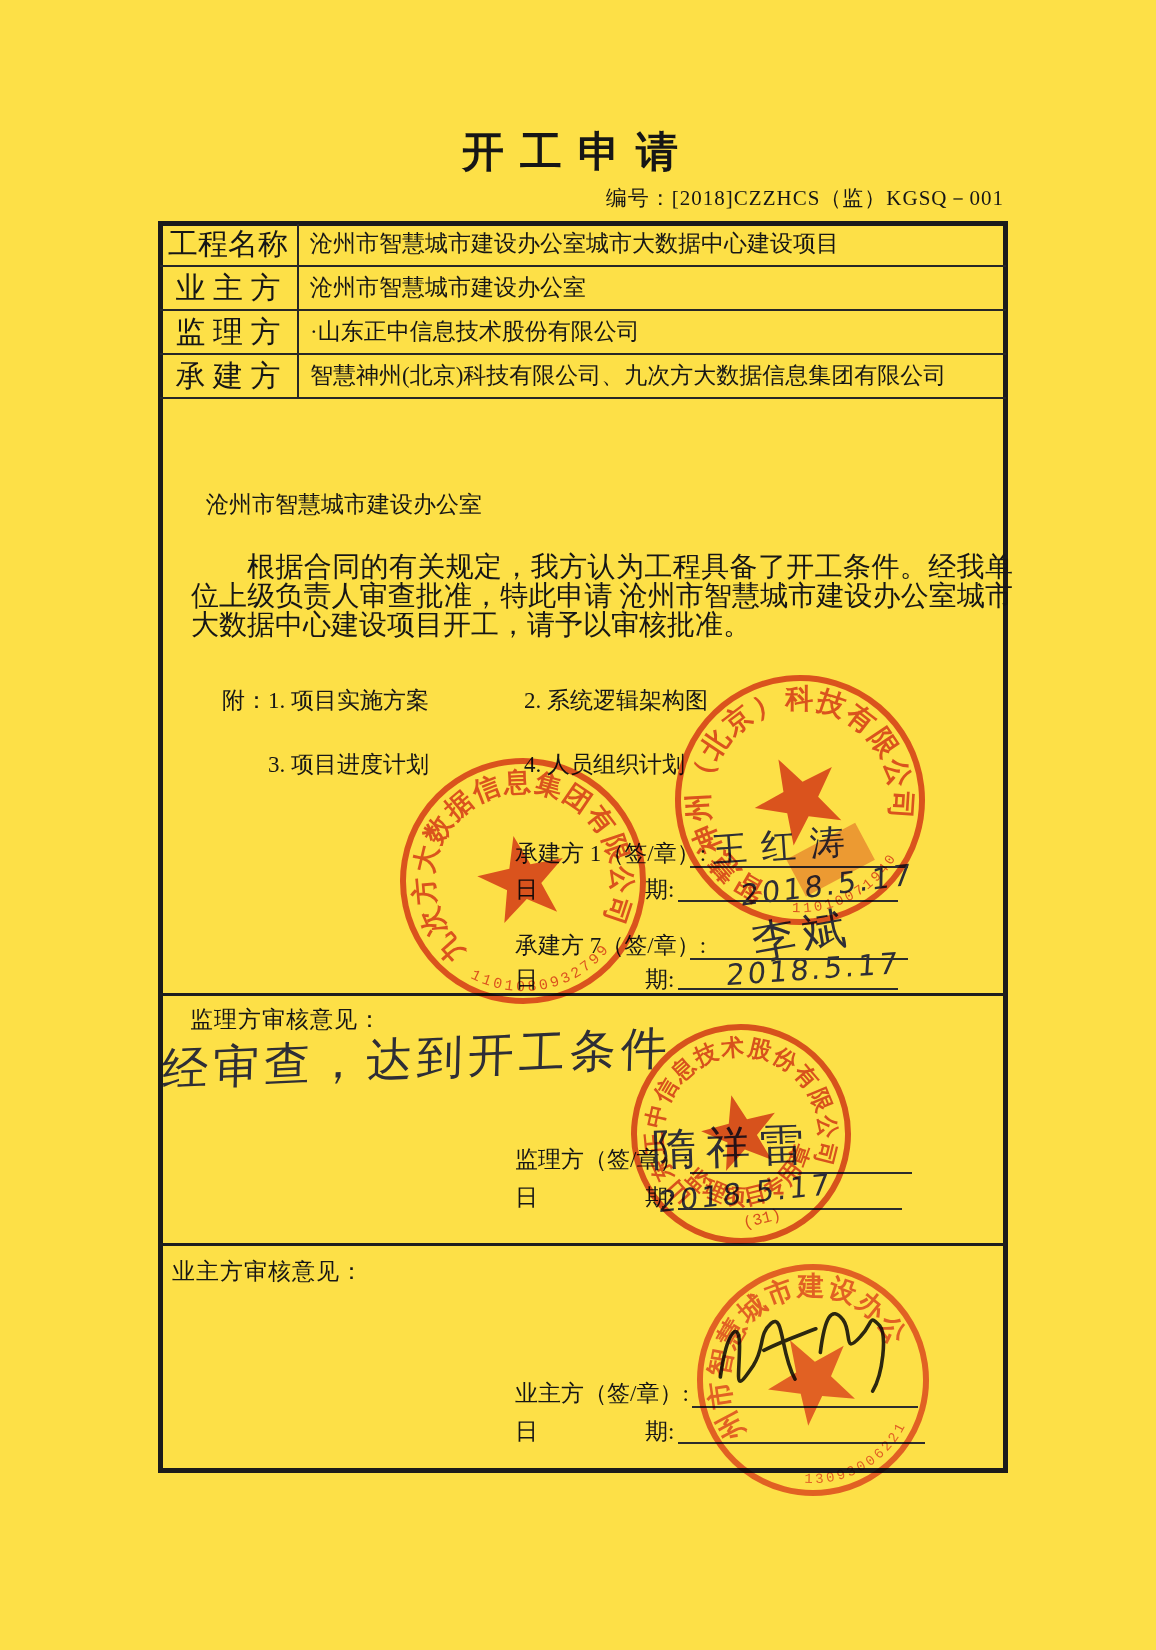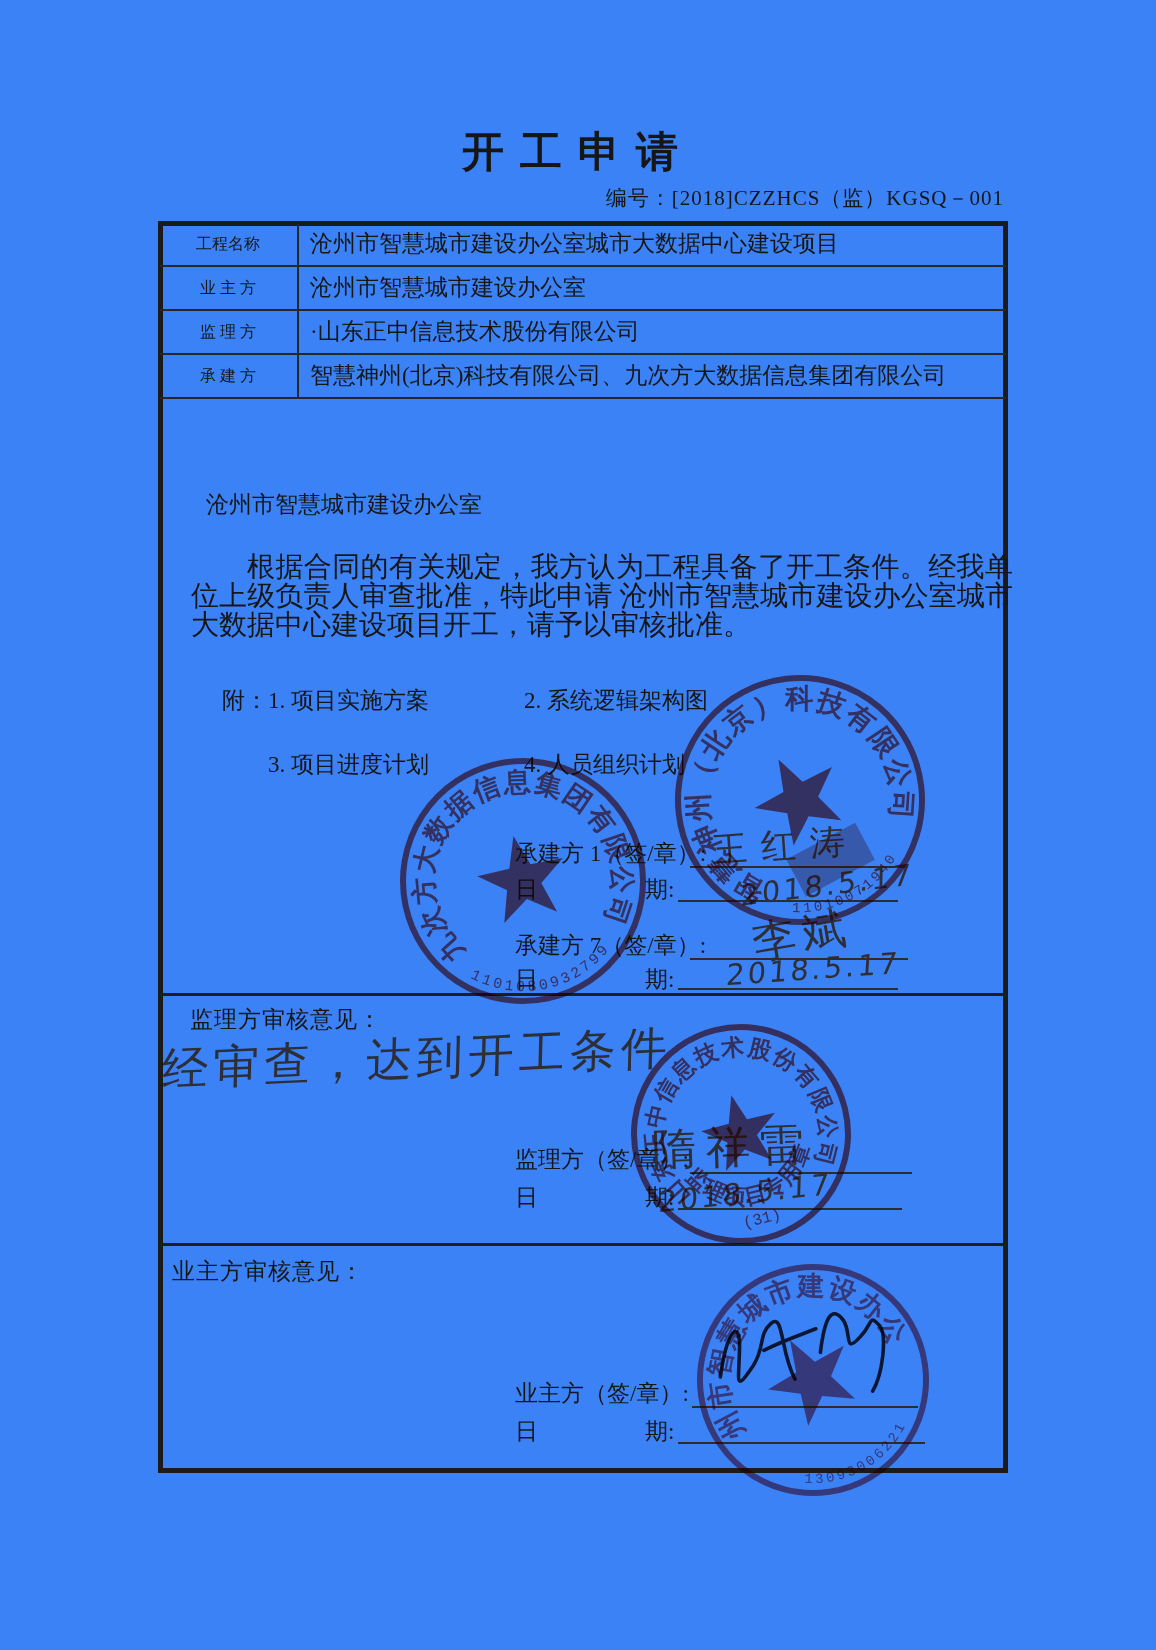--- a/index.html
+++ b/index.html
@@ -1,40 +1,40 @@
 <!DOCTYPE html>
 <html><head>
 <meta charset="utf-8">
 <style>
   * { margin:0; padding:0; box-sizing:border-box; }
   html,body { background:#e8e6e1; }
   .page {
     position:relative; width:1156px; height:1650px;
-    background:#3b82f6; overflow:hidden;
+    background:#fde047; overflow:hidden;
     font-family:"Liberation Serif", serif; color:#161616;
   }
   .abs { position:absolute; }
   .title {
     position:absolute; left:0; top:124px; width:1156px; text-align:center;
     font-size:42px; font-weight:bold; letter-spacing:16px;
   }
   .doc-no {
     position:absolute; top:184px; left:158px; width:846px; text-align:right;
     font-size:21px; letter-spacing:1px;
   }
   .sheet {
     position:absolute; left:158px; top:221px; width:850px; height:1252px;
     border:5px solid #1b1b1b; background:transparent;
   }
   .hline { position:absolute; height:2px; background:#272727; }
   .vline { position:absolute; width:2px; background:#272727; }
   .divider { position:absolute; height:3px; background:#1e1e1e; }
   .tlabel {
     position:absolute; left:160px; width:136px; text-align:center;
-    font-size:16px; line-height:44px; white-space:nowrap;
+    font-size:30px; line-height:44px; white-space:nowrap;
   }
   .tvalue {
     position:absolute; left:310px; width:690px; font-size:23px; line-height:44px;
     white-space:nowrap;
   }
   .bodytext { font-size:23px; line-height:33px; }
   .para {
     position:absolute; left:172px; top:552px; width:822px;
     font-size:28px; line-height:29px; text-indent:2em; text-align:justify;margin-left:19px;
   }

